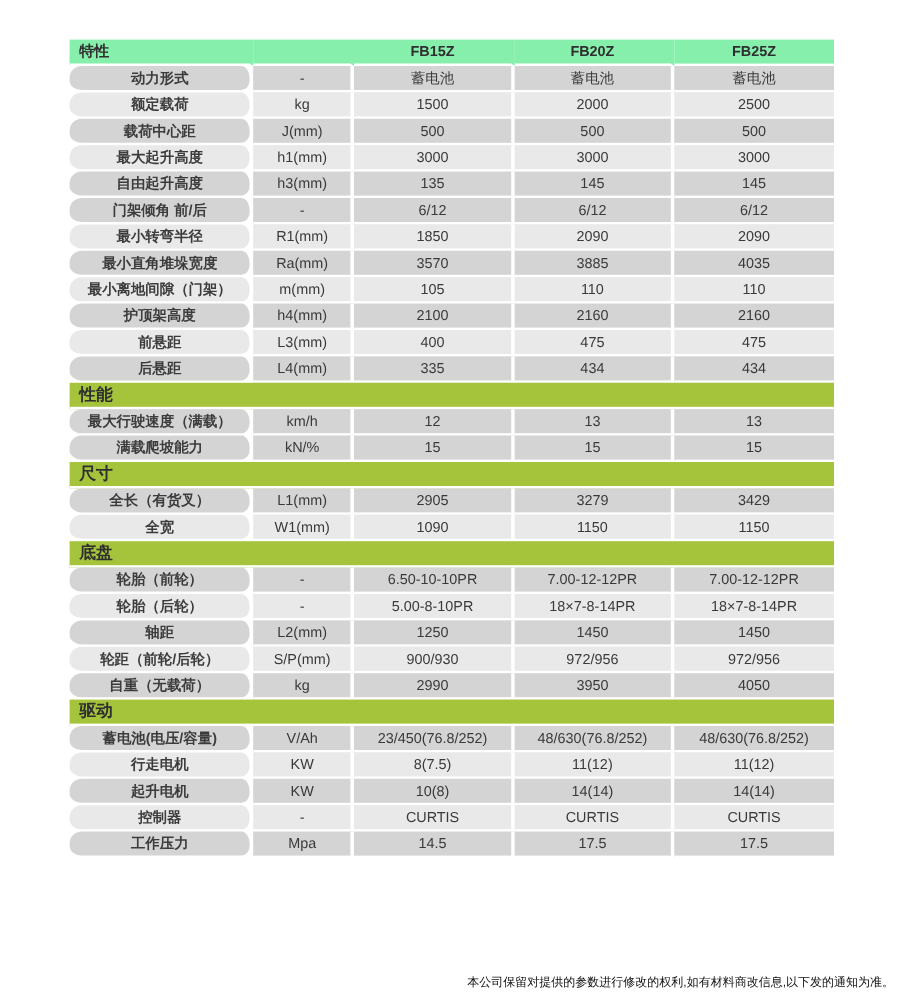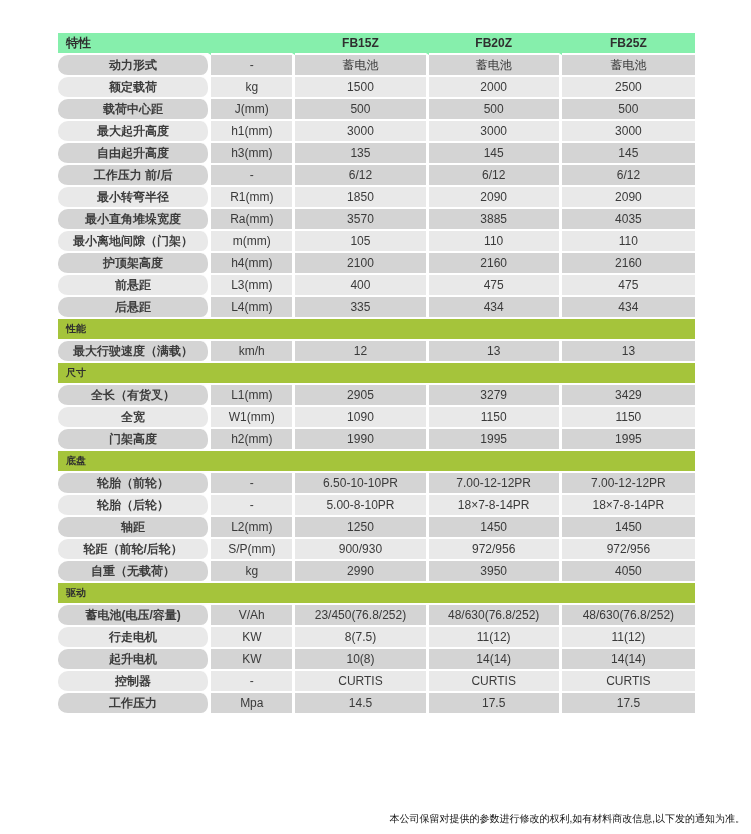--- a/index.html
+++ b/index.html
@@ -53,21 +53,21 @@
     text-align: left;
     padding-left: 8px;
     font-size: 12.5px;
   }
   tr.section-row td {
     background: #a5c43b;
     color: #2f2f2f;
     font-weight: bold;
     text-align: left;
     padding-left: 8px;
-    font-size: 10px;
+    font-size: 14px;
     border-right-color: transparent;
   }
   tr.r-dark  td { background: #d4d4d4; }
   tr.r-light td { background: #e9e9e9; }
   td.label {
     text-align: left;
     padding-left: 8px;
     font-weight: bold;
     color: #3c3c3c;
     border-radius: 10px;
@@ -134,21 +134,21 @@
           <td class="val">3000</td>
         </tr>
         <tr class="r-dark">
           <td class="label">自由起升高度</td>
           <td class="unit">h3(mm)</td>
           <td class="val">135</td>
           <td class="val">145</td>
           <td class="val">145</td>
         </tr>
         <tr class="r-dark">
-          <td class="label">工作压力 前/后</td>
+          <td class="label">门架倾角 前/后</td>
           <td class="unit">-</td>
           <td class="val">6/12</td>
           <td class="val">6/12</td>
           <td class="val">6/12</td>
         </tr>
         <tr class="r-light">
           <td class="label">最小转弯半径</td>
           <td class="unit">R1(mm)</td>
           <td class="val">1850</td>
           <td class="val">2090</td>
@@ -192,44 +192,44 @@
         <tr class="section-row">
           <td colspan="5">性能</td>
         </tr>
         <tr class="r-dark">
           <td class="label">最大行驶速度（满载）</td>
           <td class="unit">km/h</td>
           <td class="val">12</td>
           <td class="val">13</td>
           <td class="val">13</td>
         </tr>
+        <tr class="r-dark">
+          <td class="label">满载爬坡能力</td>
+          <td class="unit">kN/%</td>
+          <td class="val">15</td>
+          <td class="val">15</td>
+          <td class="val">15</td>
+        </tr>
         <tr class="section-row">
           <td colspan="5">尺寸</td>
         </tr>
         <tr class="r-dark">
           <td class="label">全长（有货叉）</td>
           <td class="unit">L1(mm)</td>
           <td class="val">2905</td>
           <td class="val">3279</td>
           <td class="val">3429</td>
         </tr>
         <tr class="r-light">
           <td class="label">全宽</td>
           <td class="unit">W1(mm)</td>
           <td class="val">1090</td>
           <td class="val">1150</td>
           <td class="val">1150</td>
         </tr>
-        <tr class="r-dark">
-          <td class="label">门架高度</td>
-          <td class="unit">h2(mm)</td>
-          <td class="val">1990</td>
-          <td class="val">1995</td>
-          <td class="val">1995</td>
-        </tr>
         <tr class="section-row">
           <td colspan="5">底盘</td>
         </tr>
         <tr class="r-dark">
           <td class="label">轮胎（前轮）</td>
           <td class="unit">-</td>
           <td class="val">6.50-10-10PR</td>
           <td class="val">7.00-12-12PR</td>
           <td class="val">7.00-12-12PR</td>
         </tr>

